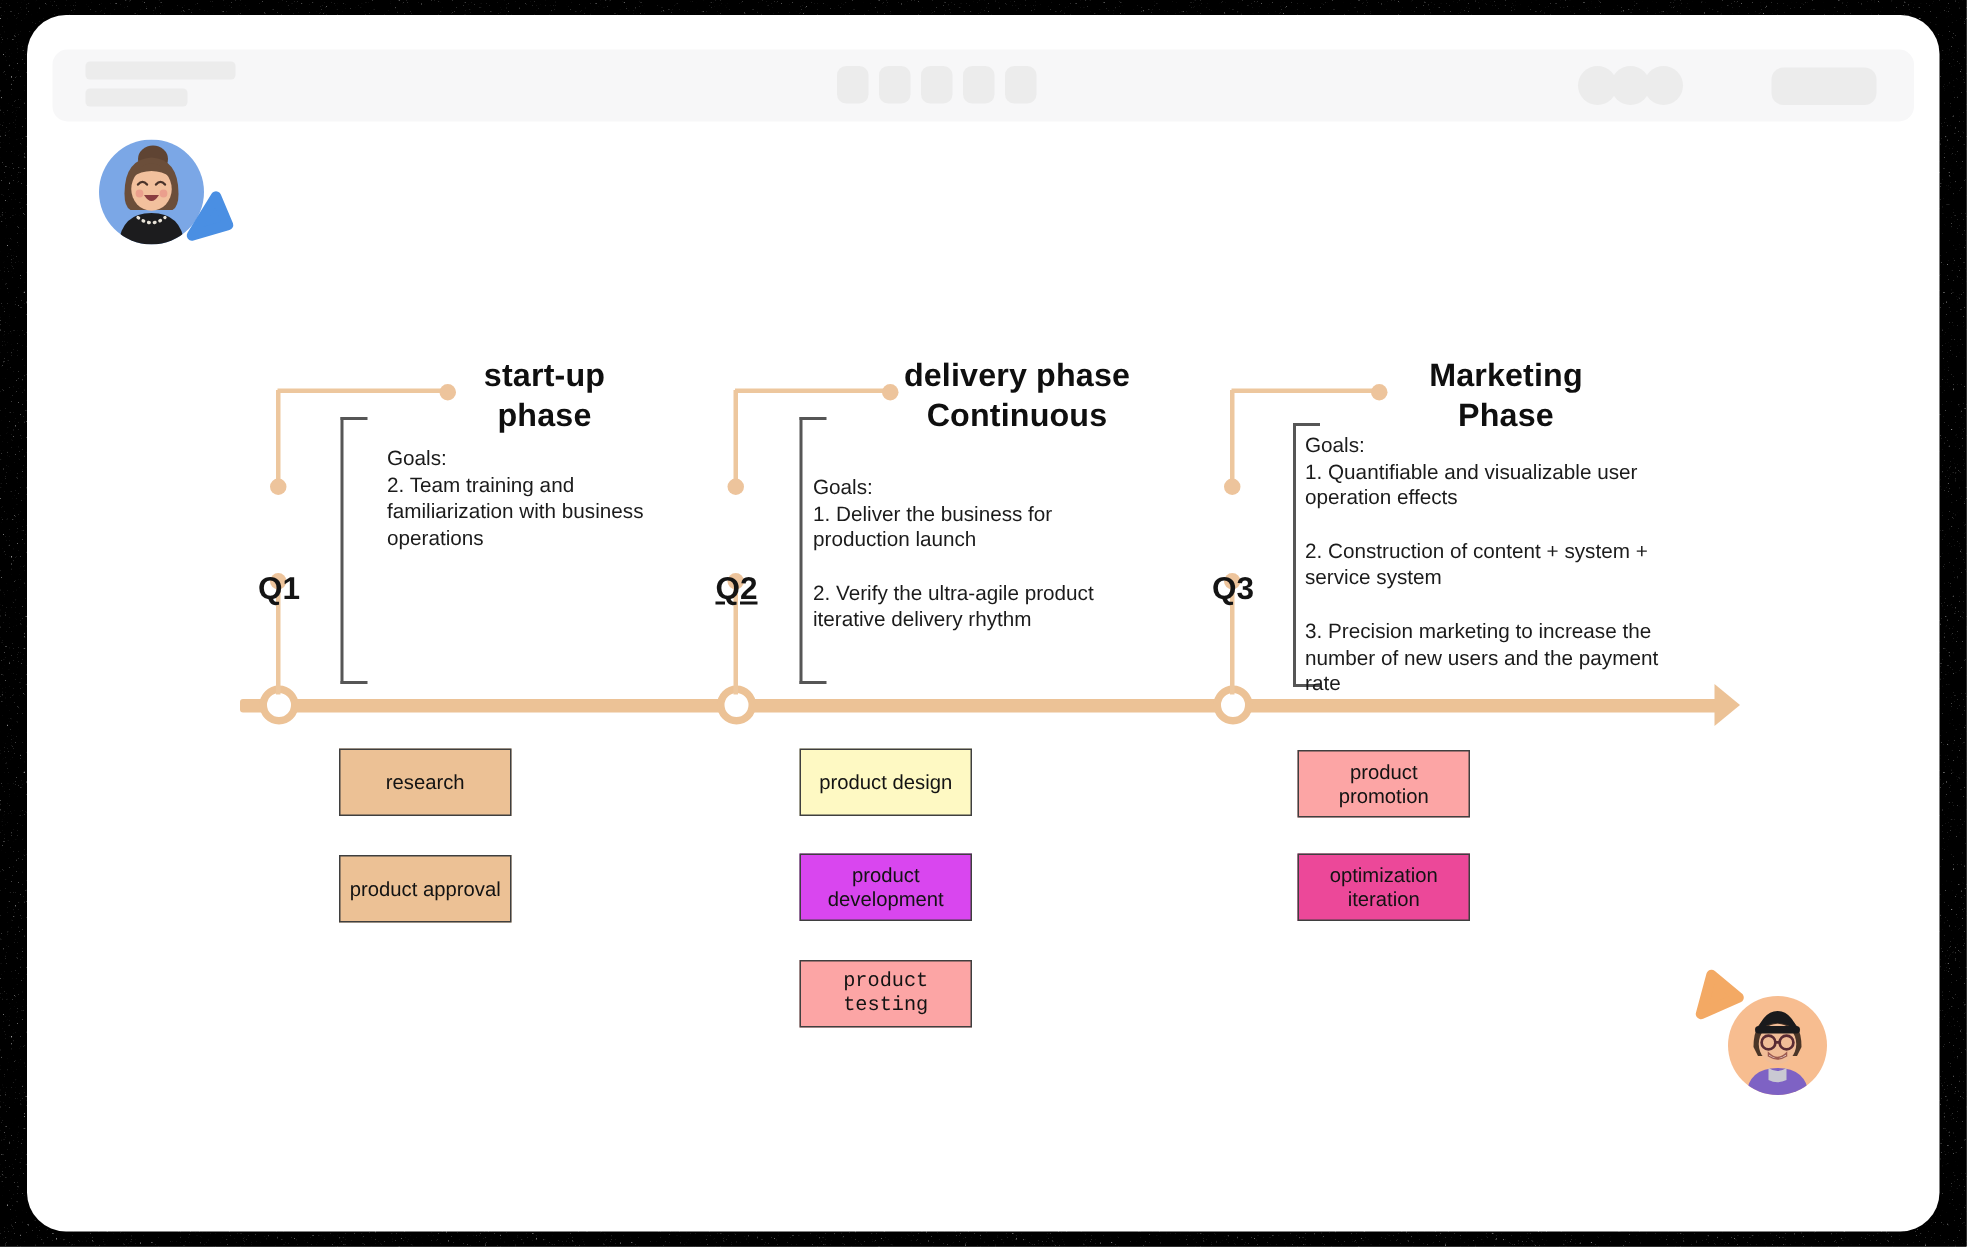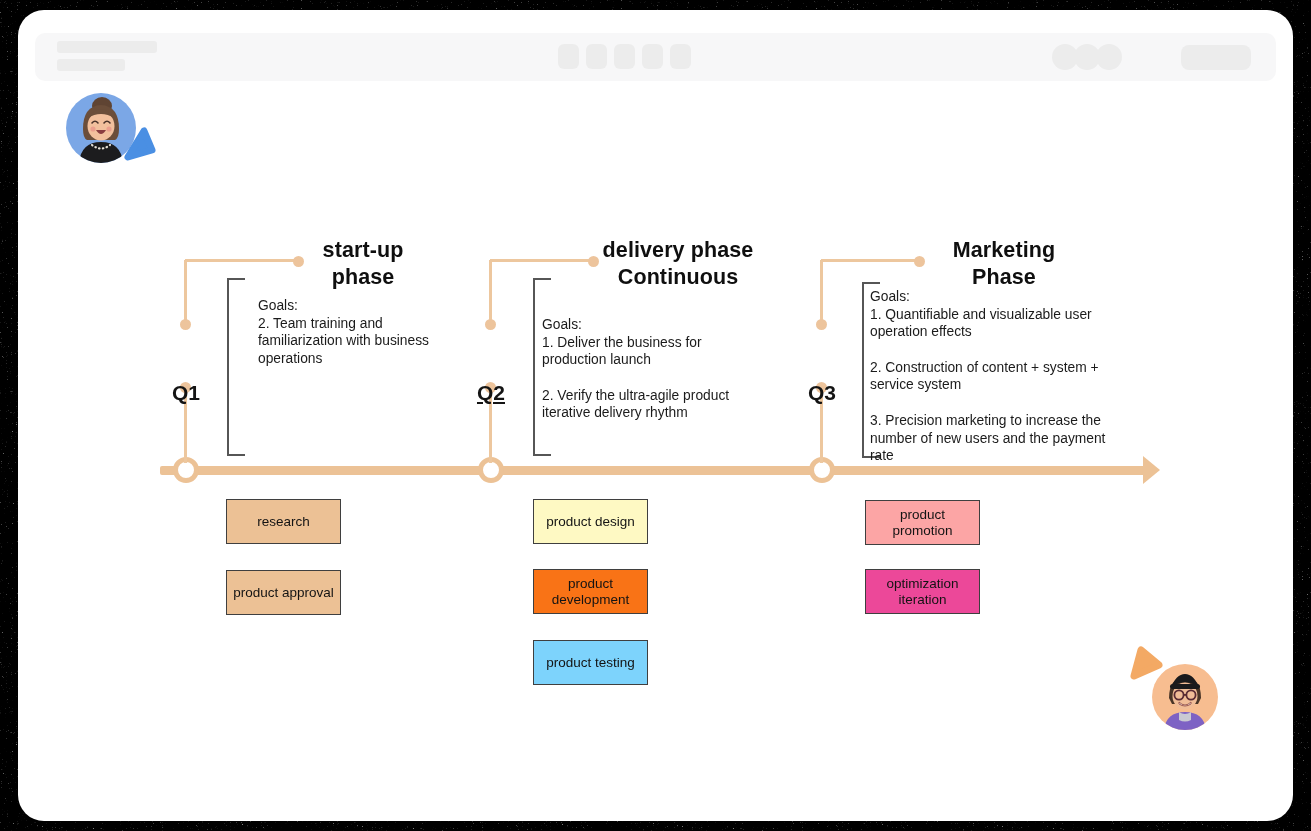--- a/index.html
+++ b/index.html
@@ -155,22 +155,22 @@
     <div>delivery phase</div>
     <div>Continuous</div>
   </div>
   <div class="abs goals p2-goals">
     <p>Goals:</p>
     <p class="goal">1. Deliver the business for production launch</p>
     <p class="goal">2. Verify the ultra-agile product iterative delivery rhythm</p>
 
   </div>
   <div class="abs task p2-task row1" style="background: #fef9c3;">product design</div>
-  <div class="abs task p2-task row2" style="top: 569px; background: #f97316;">product development</div>
-  <div class="abs task p2-task row3" style="background: #7dd3fc;">product testing</div>
+  <div class="abs task p2-task row2" style="top: 569px; background: #d946ef;">product development</div>
+  <div class="abs task p2-task row3" style="background: #fca5a5; font-family: Liberation Mono, monospace;">product testing</div>
 
   <div class="abs vline p3-corner-v"></div>
   <div class="abs hline p3-h"></div>
   <div class="abs dot p3-dot-end"></div>
   <div class="abs dot p3-dot-mid"></div>
   <div class="abs dot p3-dot-low"></div>
   <div class="abs vline p3-lower-v"></div>
   <div class="abs q-label p3-q">Q3</div>
   <div class="abs bracket p3-bracket"></div>
   <div class="abs phase-title p3-title">

